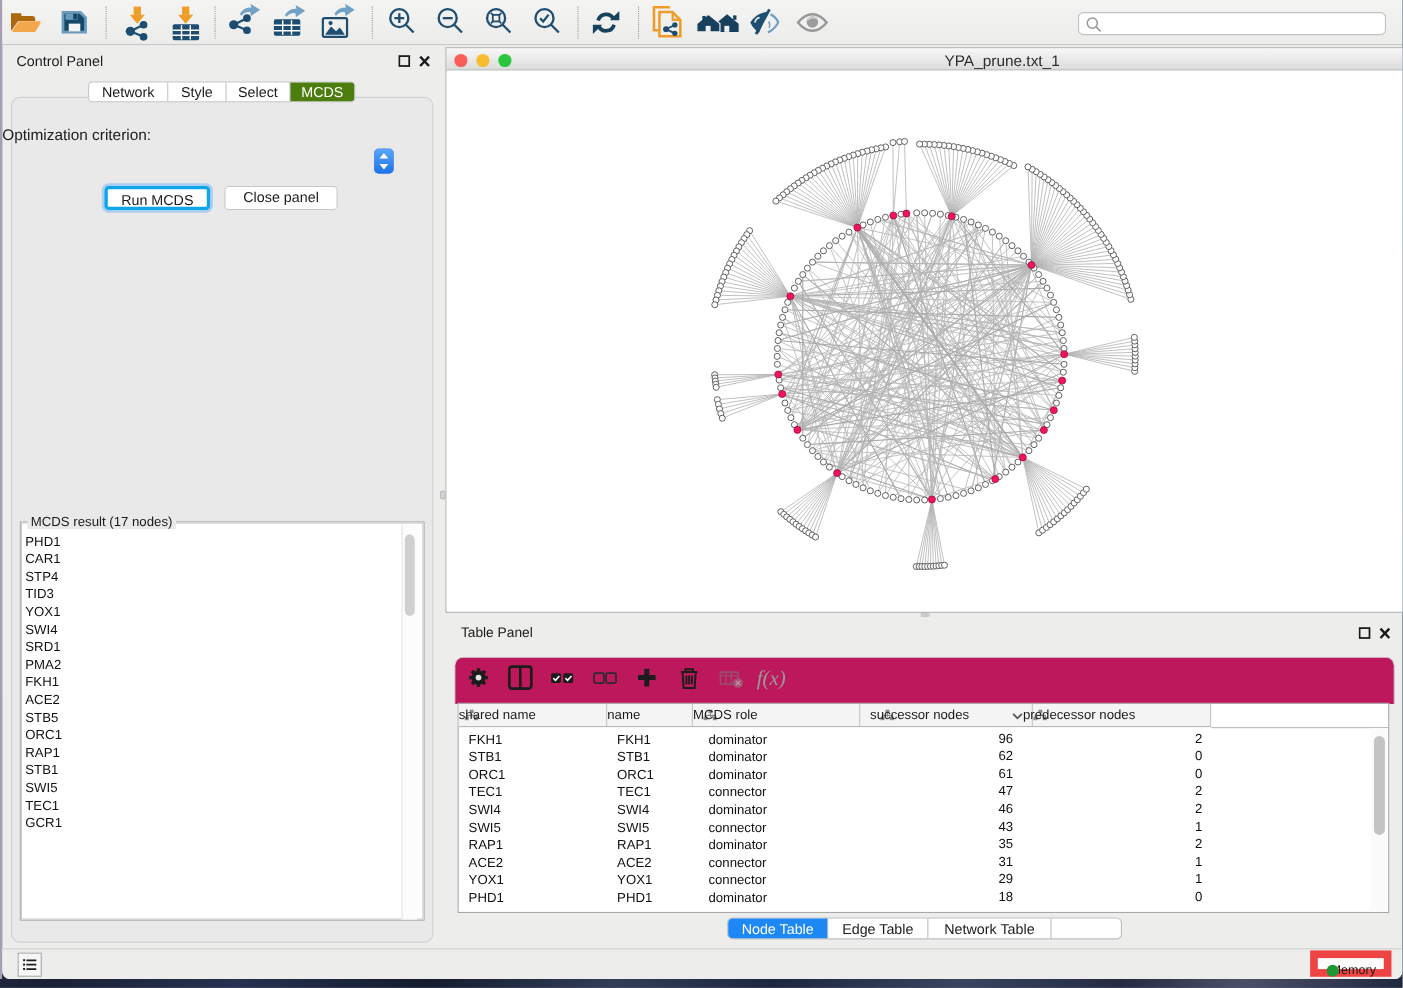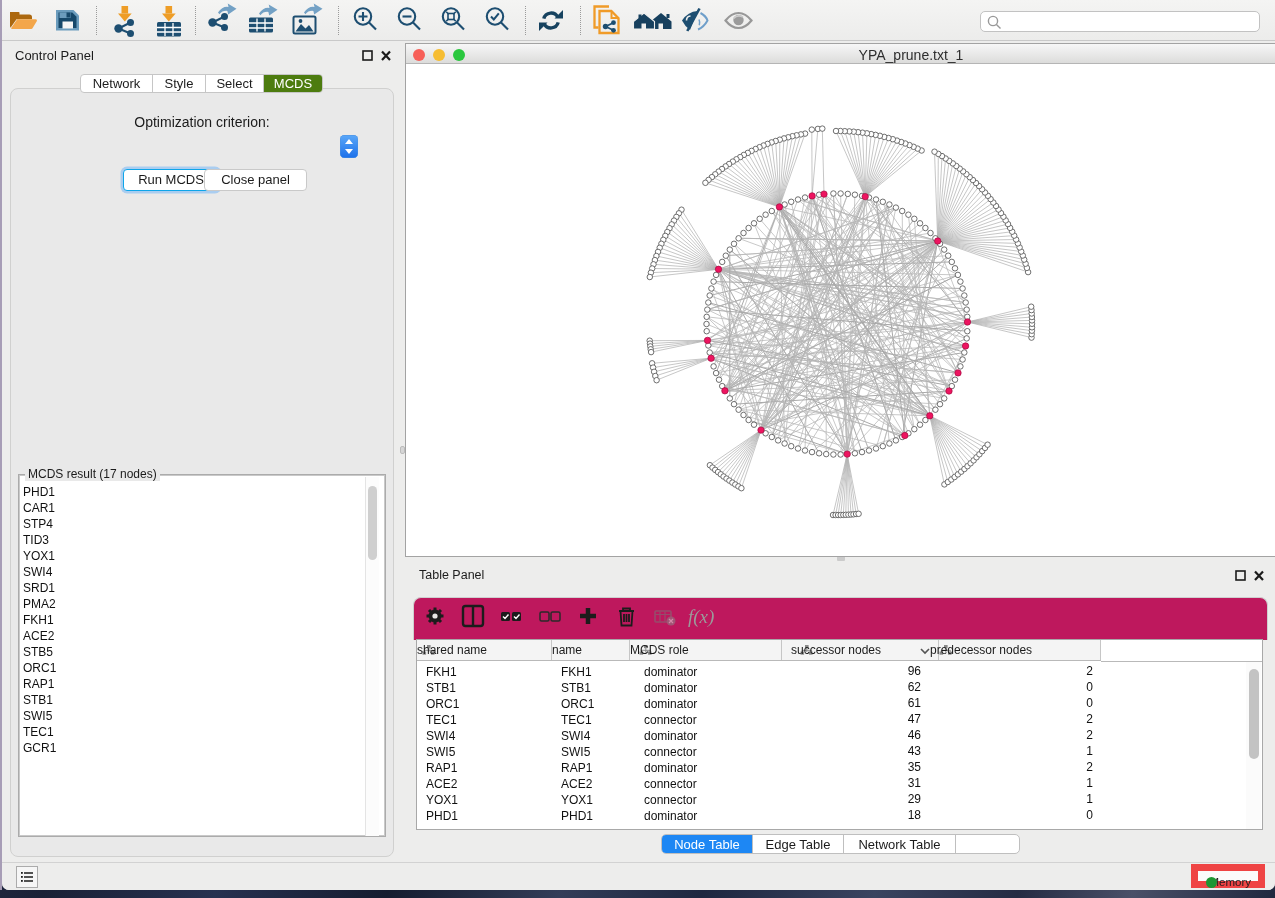--- a/index.html
+++ b/index.html
@@ -19,31 +19,31 @@
     border:1px solid #c2c2c2; border-radius:5px; }
   
   .cp-title { left:13px; top:48px; font-size:13px; color:#1c1c1c; }
   .panel { left:8px; top:88px; width:384px; height:769px; background:#e9e9e9;
     border:1px solid #d0d0cf; border-radius:8px; }
   .tabs { left:78px; top:74px; height:19px; background:#fff; border:1px solid #c6c6c6;
     border-radius:4px; display:flex; font-size:13px; color:#1c1c1c; }
   .tabs div { padding:0; text-align:center; line-height:18px; border-right:1px solid #c6c6c6; }
   .tabs div:last-child { border-right:none; }
   .tabs .sel { background:#4d7c0f; color:#fff; border-radius:0 3px 3px 0; }
-  .optlabel { left:0px; top:114px; width:400px; text-align:center; font-size:14px; color:#1b1b1b; }
+  .optlabel { left:0px; top:114px; width:400px; font-size:14px; color:#1b1b1b; }
   .combo { left:43px; top:136px; width:312px; height:21px; background:#fff;
     border:1px solid #c4c4c4; border-radius:4px; font-size:14px; color:#1b1b1b; line-height:19px; padding-left:11px; }
   .stepper { left:338px; top:135px; width:18px; height:23px; border-radius:4.5px;
     background:linear-gradient(#5aa7f8,#1c70ea); box-shadow:inset 0 0 0 0.5px #4a90e0; }
   .chev { position:absolute; left:4.5px; width:0; height:0; border-left:4.5px solid transparent; border-right:4.5px solid transparent; }
   .chev.up { top:4px; border-bottom:5px solid #fff; }
   .chev.dn { bottom:4px; border-top:5px solid #fff; }
   .btn { height:22px; background:#fff; border:1px solid #c9c9c9; border-radius:4px;
     font-size:13px; color:#1b1b1b; text-align:center; line-height:20px; }
-  .btn.focus { border:1px solid #0ea5e9; box-shadow:0 0 0 2.5px #aacdf0;margin-left:28px; }
+  .btn.focus { border:3px solid #0ea5e9; box-shadow:0 0 0 2.5px #aacdf0; }
   .fieldset { left:16px; top:474px; width:368px; height:363px; border:1px solid #ababab; }
   .fieldlegend { left:23px; top:467px; background:#e9e9e9; padding:0 3px; font-size:12px; color:#1b1b1b; }
   .list { left:17px; top:475px; width:366px; height:361px; background:#fff; border:1px solid #c9c9c9; }
   .list .item { position:absolute; left:3px; font-size:12px; color:#111; }
   .vscroll1 { position:absolute; left:345px; top:1px; width:14px; height:359px; background:#fcfcfc; border-left:1px solid #e4e4e4; }
   .vthumb1 { position:absolute; left:2px; top:9px; width:9px; height:74px; background:#cfcfcf; border-radius:5px; }
   
   .vsplit { left:395px; top:42px; width:8px; height:820px; background:#ededec; }
   
   .netwin { left:403px; top:43px; width:873px; height:514px; border:1px solid #a3a3a3; background:#fff; }

